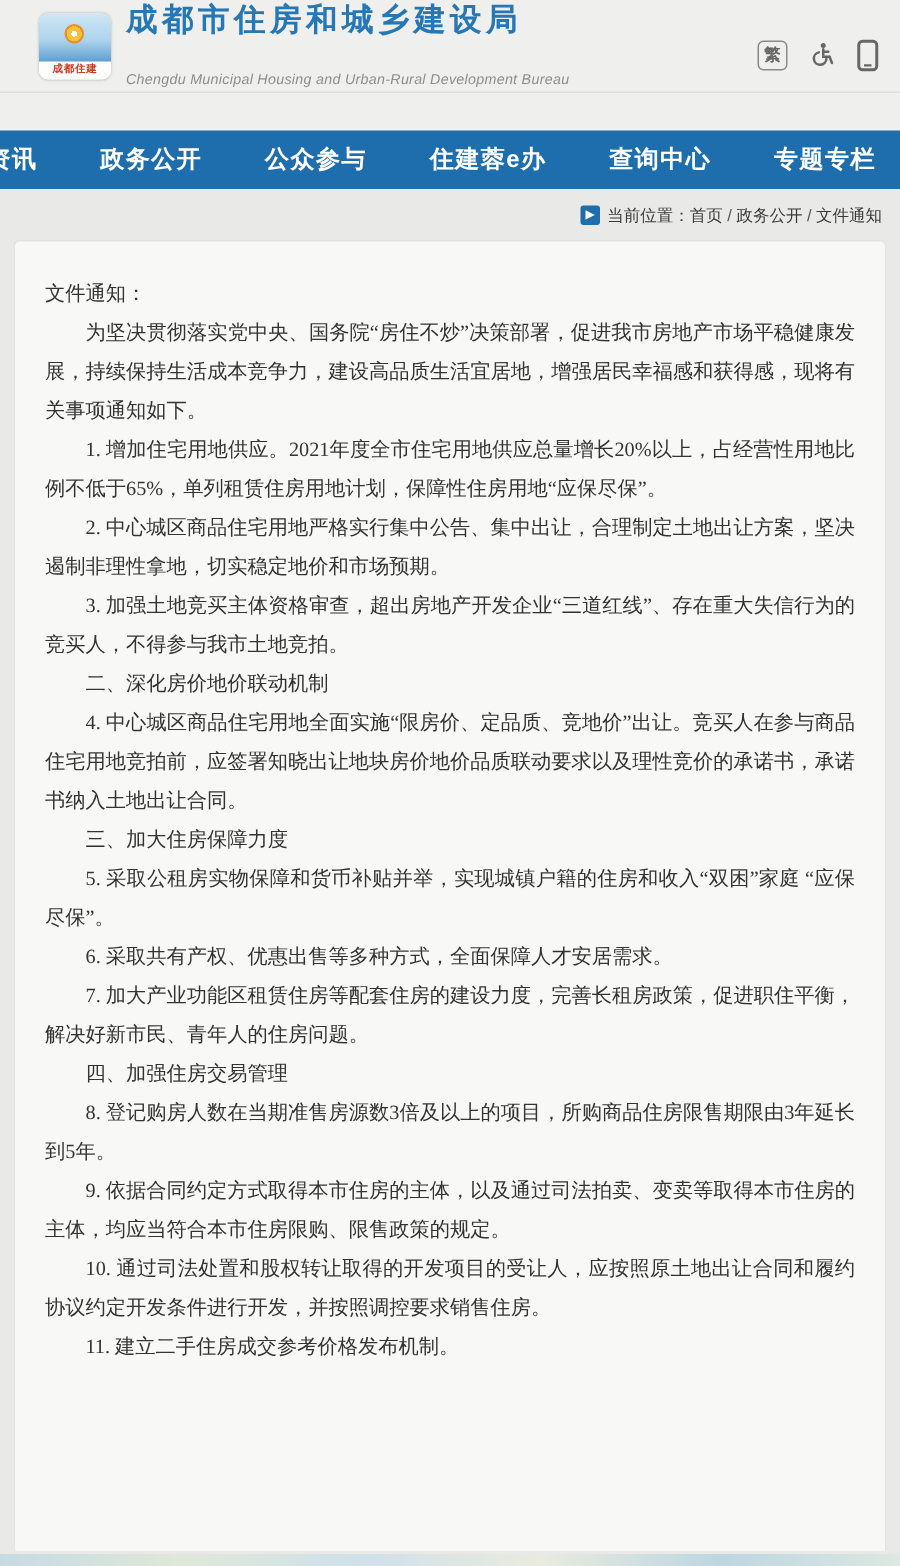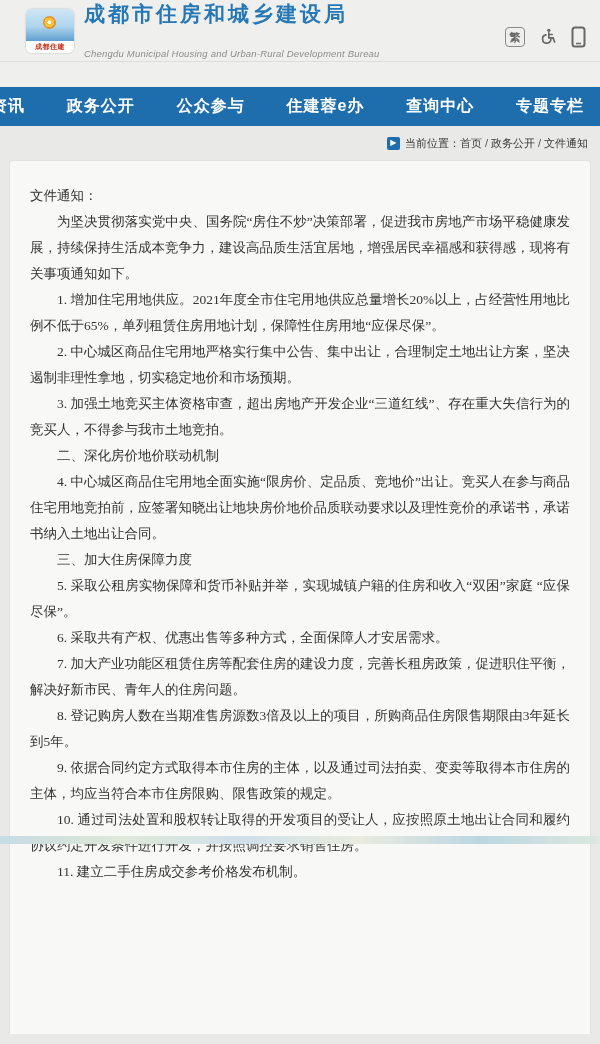--- a/index.html
+++ b/index.html
@@ -1,17 +1,17 @@
 <!DOCTYPE html>
 <html><head>
 <meta charset="utf-8">
 <style>
   html,body{margin:0;padding:0;width:600px;height:1044px;overflow:hidden;
     background:#e9e9e7;font-family:"Liberation Sans",sans-serif;}
-  .page{position:relative;width:600px;height:844px;}
+  .page{position:relative;width:600px;height:1044px;}
 
   
   .header{height:62px;background:#efefed;border-bottom:1px solid #dedddb;
     display:flex;align-items:center;padding-left:26px;box-sizing:border-box;}
   .logo{width:48px;height:44px;background:#fff;border-radius:6px;
     box-shadow:0 0 2px rgba(0,0,0,.25);overflow:hidden;flex:0 0 auto;
     display:flex;flex-direction:column;}
   .logo .art{flex:1;background:linear-gradient(180deg,#cfe6f5 0%,#aed4ec 55%,#5f9fd0 100%);
     position:relative;}
   .logo .sun{position:absolute;left:17px;top:7px;width:13px;height:13px;border-radius:50%;
@@ -120,20 +120,21 @@
         <p class="body">为坚决贯彻落实党中央、国务院“房住不炒”决策部署，促进我市房地产市场平稳健康发展，持续保持生活成本竞争力，建设高品质生活宜居地，增强居民幸福感和获得感，现将有关事项通知如下。</p>
         <p class="body">1. 增加住宅用地供应。2021年度全市住宅用地供应总量增长20%以上，占经营性用地比例不低于65%，单列租赁住房用地计划，保障性住房用地“应保尽保”。</p>
         <p class="body">2. 中心城区商品住宅用地严格实行集中公告、集中出让，合理制定土地出让方案，坚决遏制非理性拿地，切实稳定地价和市场预期。</p>
         <p class="body">3. 加强土地竞买主体资格审查，超出房地产开发企业“三道红线”、存在重大失信行为的竞买人，不得参与我市土地竞拍。</p>
         <p class="heading">二、深化房价地价联动机制</p>
         <p class="body">4. 中心城区商品住宅用地全面实施“限房价、定品质、竞地价”出让。竞买人在参与商品住宅用地竞拍前，应签署知晓出让地块房价地价品质联动要求以及理性竞价的承诺书，承诺书纳入土地出让合同。</p>
         <p class="heading">三、加大住房保障力度</p>
         <p class="body">5. 采取公租房实物保障和货币补贴并举，实现城镇户籍的住房和收入“双困”家庭 “应保尽保”。</p>
         <p class="body">6. 采取共有产权、优惠出售等多种方式，全面保障人才安居需求。</p>
         <p class="body">7. 加大产业功能区租赁住房等配套住房的建设力度，完善长租房政策，促进职住平衡，解决好新市民、青年人的住房问题。</p>
+        <p class="heading">四、加强住房交易管理</p>
         <p class="body">8. 登记购房人数在当期准售房源数3倍及以上的项目，所购商品住房限售期限由3年延长到5年。</p>
         <p class="body">9. 依据合同约定方式取得本市住房的主体，以及通过司法拍卖、变卖等取得本市住房的主体，均应当符合本市住房限购、限售政策的规定。</p>
         <p class="body">10. 通过司法处置和股权转让取得的开发项目的受让人，应按照原土地出让合同和履约协议约定开发条件进行开发，并按照调控要求销售住房。</p>
         <p class="body">11. 建立二手住房成交参考价格发布机制。</p>
       </div>
   </div>
 
   <div class="footer-strip"></div>
 </div>
 

